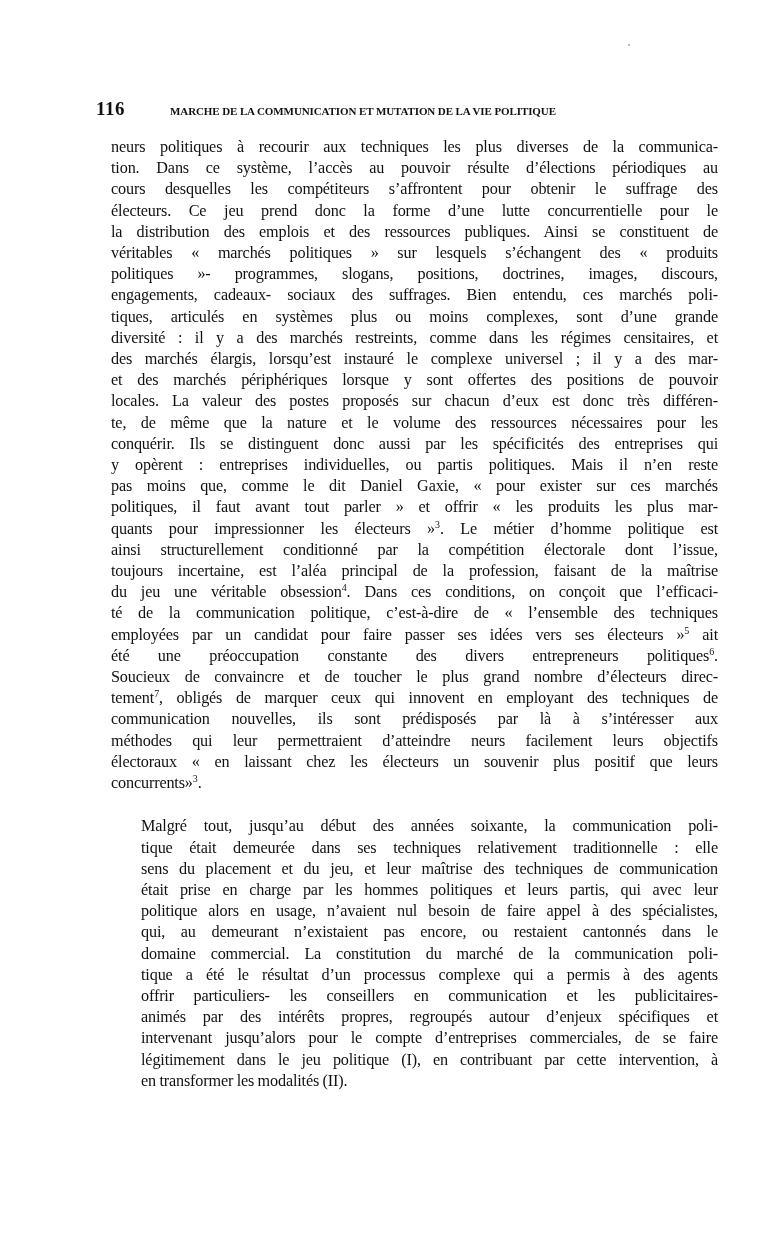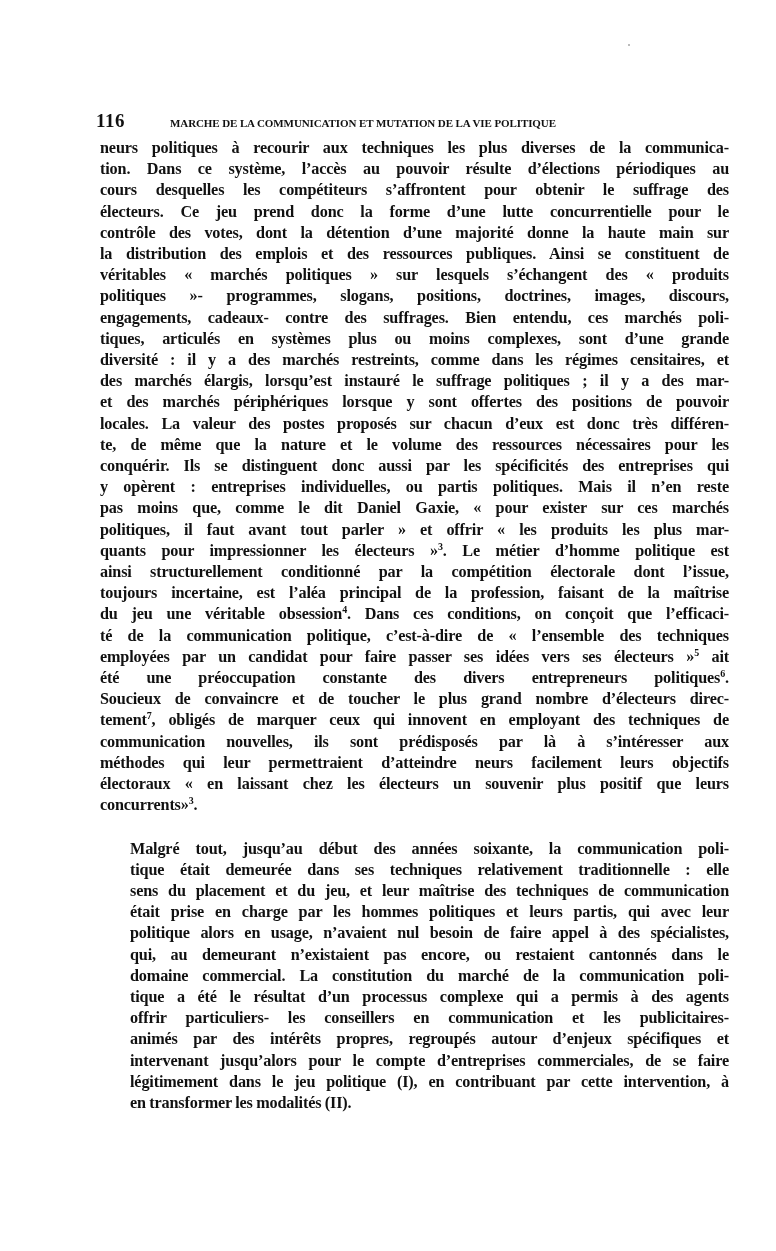--- a/index.html
+++ b/index.html
@@ -11,46 +11,46 @@
       width: 776px;
       height: 1251px;
       position: relative;
       overflow: hidden;
       font-family: "Liberation Serif", "DejaVu Serif", serif;
       color: #111111;
     }
     .page {
       position: absolute;
       left: 96px;
-      top: 110px;
+      top: 98px;
       width: 637px;
     }
     .running-head {
       display: flex;
       align-items: baseline;
       height: 24px;
       margin-bottom: 2px;
     }
     .page-number {
       font-size: 19px;
       font-weight: bold;
       width: 74px;
       letter-spacing: 0.5px;
     }
     .header-title {
       font-size: 11px;
       font-weight: bold;
       letter-spacing: -0.1px;
     }
     .para {
-      margin: 4px;
+      margin: 15px;
       font-size: 16.2px;
       line-height: 21.2px;
       text-align: justify;
-      font-weight: bold;
+      font-weight: normal;
       letter-spacing: -0.15px;
       word-spacing: -0.5px;
     }
     .para + .para {
       margin-top: 22px;
       text-indent: 30px;
     }
     .line {
       display: block;
       text-align: justify;
@@ -84,28 +84,27 @@
     <span class="page-number">116</span>
     <span class="header-title">MARCHE DE LA COMMUNICATION ET MUTATION DE LA VIE POLITIQUE</span>
   </div>
 
   <div id="body-text">
       <p class="para">
         <span class="line">neurs politiques à recourir aux techniques les plus diverses de la communica-</span>
         <span class="line">tion. Dans ce système, l’accès au pouvoir résulte d’élections périodiques au</span>
         <span class="line">cours desquelles les compétiteurs s’affrontent pour obtenir le suffrage des</span>
         <span class="line">électeurs. Ce jeu prend donc la forme d’une lutte concurrentielle pour le</span>
-        <span class="line">contrôle des votes, dont la détention d’une majorité donne la haute main sur</span>
         <span class="line">la distribution des emplois et des ressources publiques. Ainsi se constituent de</span>
         <span class="line">véritables « marchés politiques » sur lesquels s’échangent des « produits</span>
         <span class="line">politiques »- programmes, slogans, positions, doctrines, images, discours,</span>
-        <span class="line">engagements, cadeaux- contre des suffrages. Bien entendu, ces marchés poli-</span>
+        <span class="line">engagements, cadeaux- sociaux des suffrages. Bien entendu, ces marchés poli-</span>
         <span class="line">tiques, articulés en systèmes plus ou moins complexes, sont d’une grande</span>
         <span class="line">diversité : il y a des marchés restreints, comme dans les régimes censitaires, et</span>
-        <span class="line">des marchés élargis, lorsqu’est instauré le suffrage politiques ; il y a des mar-</span>
+        <span class="line">des marchés élargis, lorsqu’est instauré le complexe universel ; il y a des mar-</span>
         <span class="line">et des marchés périphériques lorsque y sont offertes des positions de pouvoir</span>
         <span class="line">locales. La valeur des postes proposés sur chacun d’eux est donc très différen-</span>
         <span class="line">te, de même que la nature et le volume des ressources nécessaires pour les</span>
         <span class="line">conquérir. Ils se distinguent donc aussi par les spécificités des entreprises qui</span>
         <span class="line">y opèrent : entreprises individuelles, ou partis politiques. Mais il n’en reste</span>
         <span class="line">pas moins que, comme le dit Daniel Gaxie, « pour exister sur ces marchés</span>
         <span class="line">politiques, il faut avant tout parler » et offrir « les produits les plus mar-</span>
         <span class="line">quants pour impressionner les électeurs »<sup>3</sup>. Le métier d’homme politique est</span>
         <span class="line">ainsi structurellement conditionné par la compétition électorale dont l’issue,</span>
         <span class="line">toujours incertaine, est l’aléa principal de la profession, faisant de la maîtrise</span>

